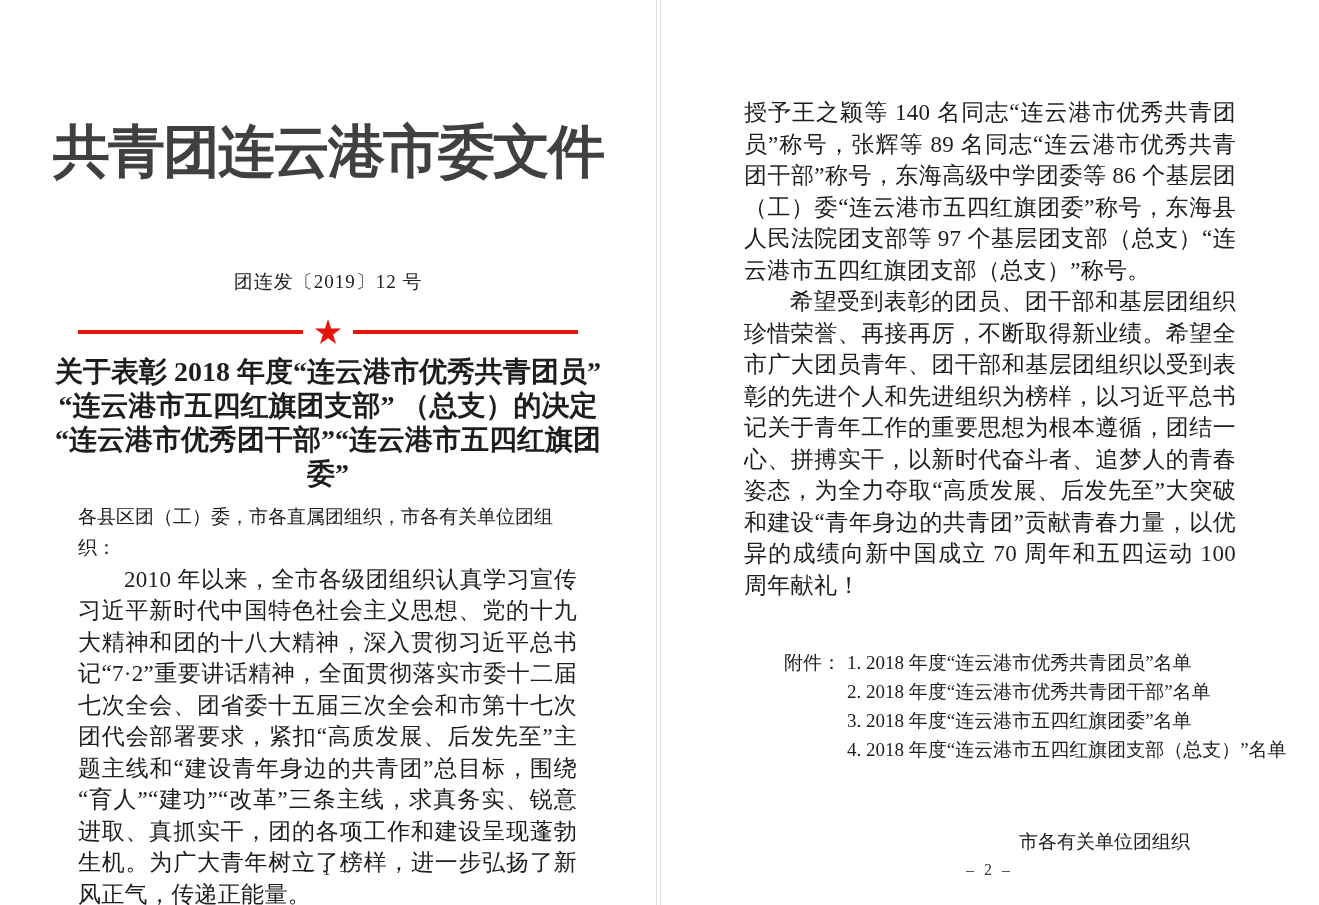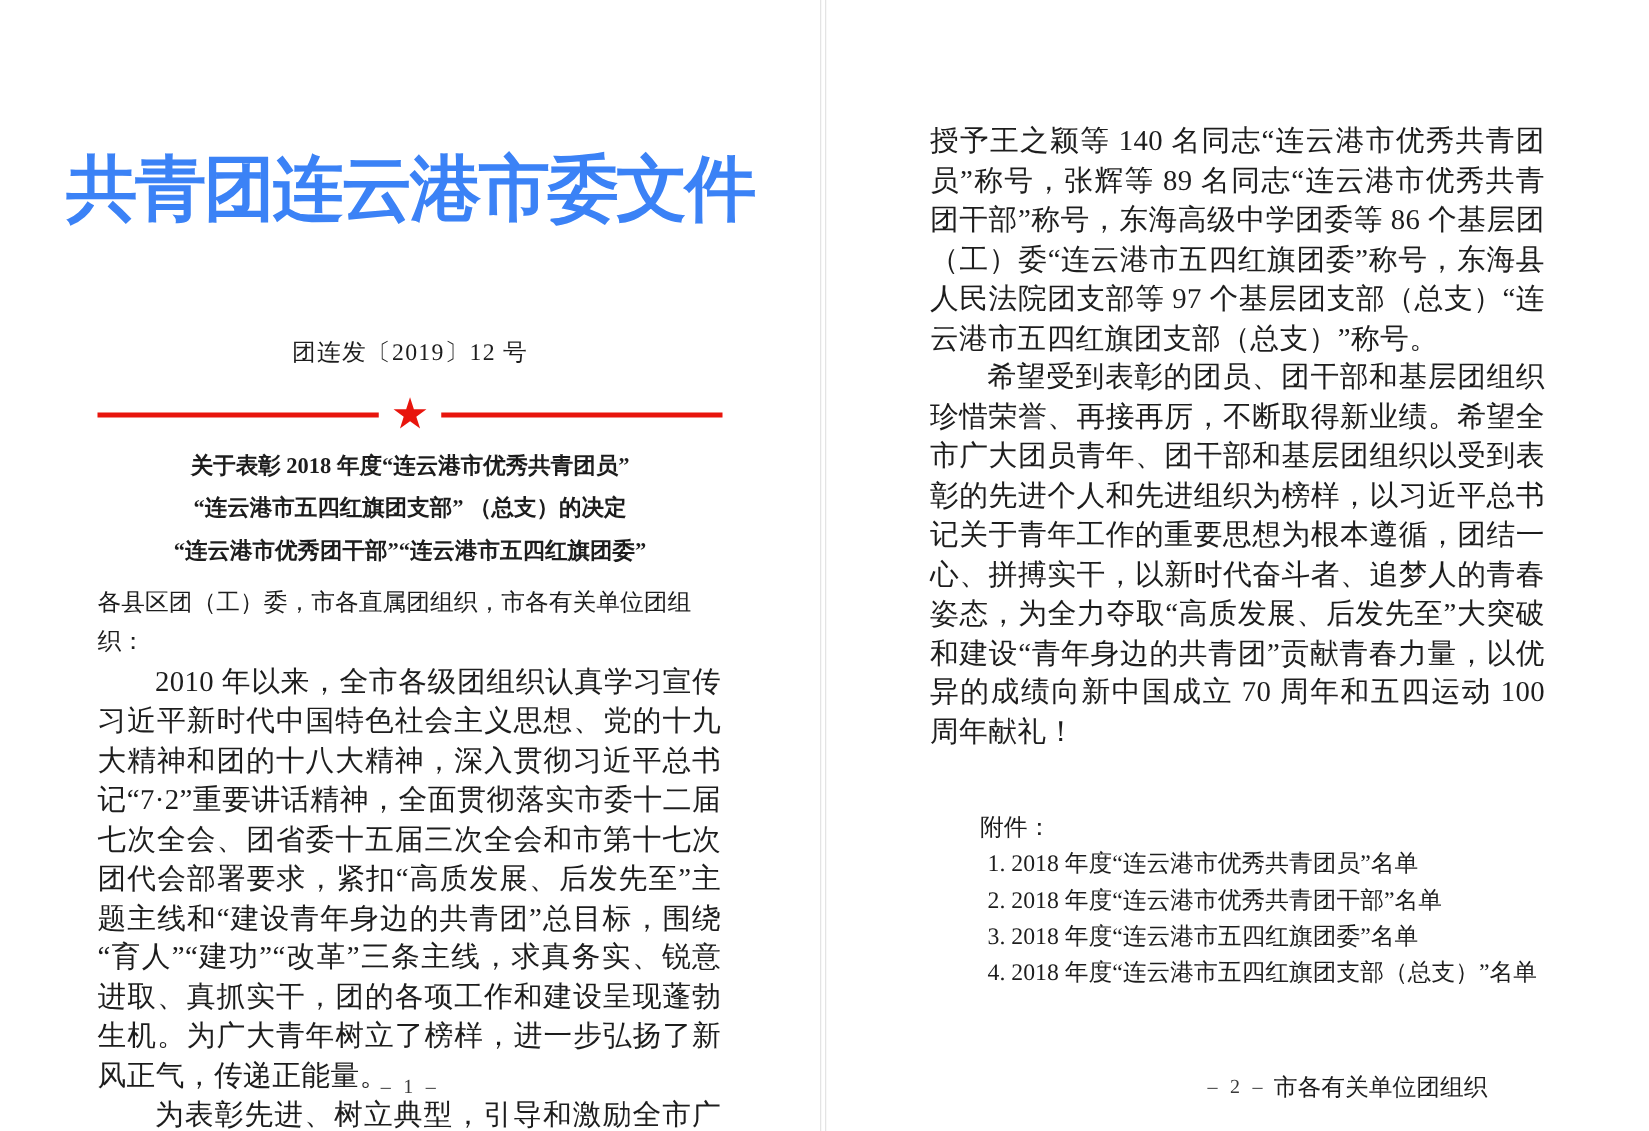--- a/index.html
+++ b/index.html
@@ -24,21 +24,21 @@
     background: #ffffff;
     flex: 0 0 auto;
   }
   .page--left  { border-right: 1px solid #e4e4e4; }
   .page--right { border-left: 1px solid #e4e4e4; margin-left: 3px; width: 658px; }
 
   
   .masthead {
     margin: 116px 36px 0;
     text-align: center;
-    color: #3b82f6;
+    color: #404040;
     font-size: 57px;
     font-weight: 700;
     letter-spacing: -2px;
     white-space: nowrap;
     line-height: 1.28;
   }
   .doc-number {
     margin-top: 80px;
     text-align: center;
     font-size: 19px;
@@ -57,21 +57,21 @@
   }
   .red-rule .star {
     color: #e8150d;
     font-size: 30px;
     line-height: 30px;
     margin: 0 10px;
   }
   .doc-title {
     margin: 8px 40px 0;
     text-align: center;
-    font-size: 18px;
+    font-size: 28px;
     font-weight: 700;
     line-height: 34px;
   }
   .doc-title .tl { display: block; }
   .salutation {
     margin: 10px 78px 0;
     font-size: 19px;
     line-height: 31.5px;
   }
   .body {
@@ -85,21 +85,20 @@
 
   
   .page--right .body { margin: 0 82px 0 83px; }
   .body--cont { margin-top: 97px !important; }
 
   .attachments {
     display: flex;
     margin: 47px 60px 0 123px;
     font-size: 19px;
     line-height: 29px;
-    flex-direction: column;
   }
   .att-label { white-space: nowrap; flex: 0 0 auto; }
   .att-list { flex: 1 1 auto; padding-left: 6px; }
   .att-item { white-space: nowrap; }
 
   .signature {
     margin: 60px 128px 0 auto;
     width: max-content;
     text-align: center;
     font-size: 19px;

